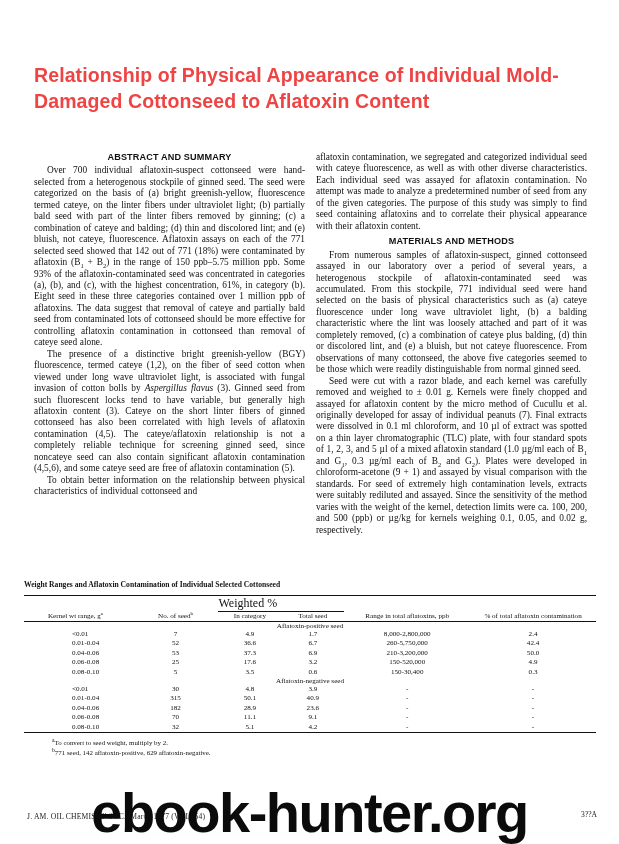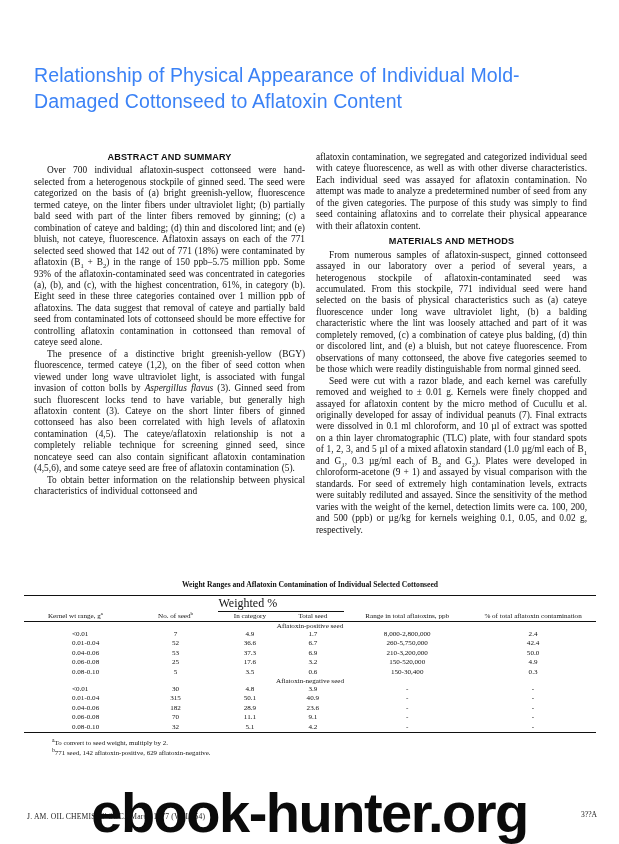--- a/index.html
+++ b/index.html
@@ -19,23 +19,23 @@
 
   
   .title {
     position: absolute;
     left: 34px;
     top: 62px;
     width: 560px;
     font-family: "Liberation Sans", sans-serif;
     font-size: 19.5px;
     line-height: 26px;
-    font-weight: 400;
+    font-weight: 700;
     letter-spacing: 0.1px;
-    color: #3b82f6;
+    color: #ef4444;
   }
 
   
   .byline {
     position: absolute;
     left: 34px;
     top: 120px;
     width: 470px;
     font-family: "Liberation Sans", sans-serif;
     font-size: 8.6px;
@@ -89,21 +89,21 @@
     font-size: 7.1px;
     color: #111111;
   }
   .tbl-num {
     text-align: center;
     font-size: 8.2px;
     letter-spacing: 0.6px;
     margin-bottom: 9px;
   }
   .tbl-cap {
-    text-align: center;
+    text-align: left;
     font-size: 7.6px;
     font-weight: 700;
     margin-bottom: 6px;
   }
   table.t {
     width: 100%;
     border-collapse: collapse;
     font-size: 7.1px;
   }
   table.t td, table.t th {

